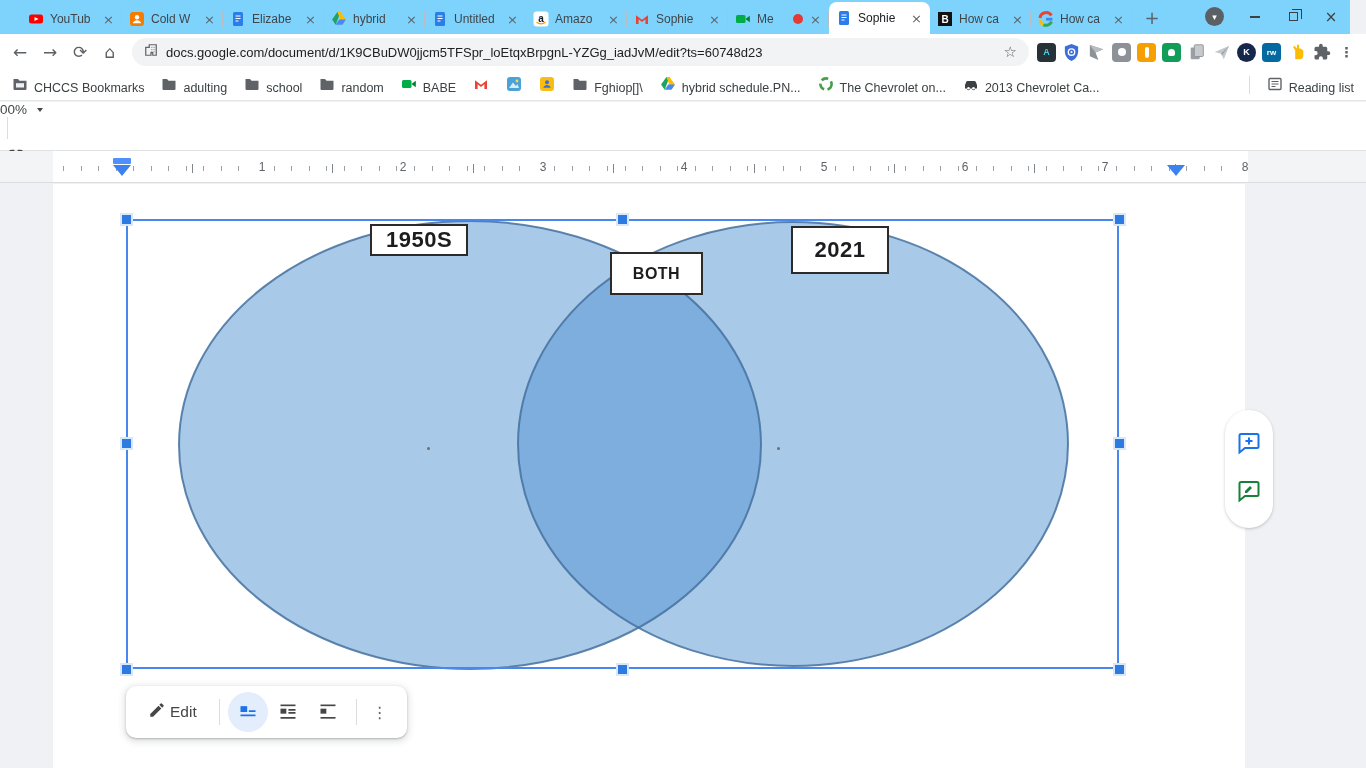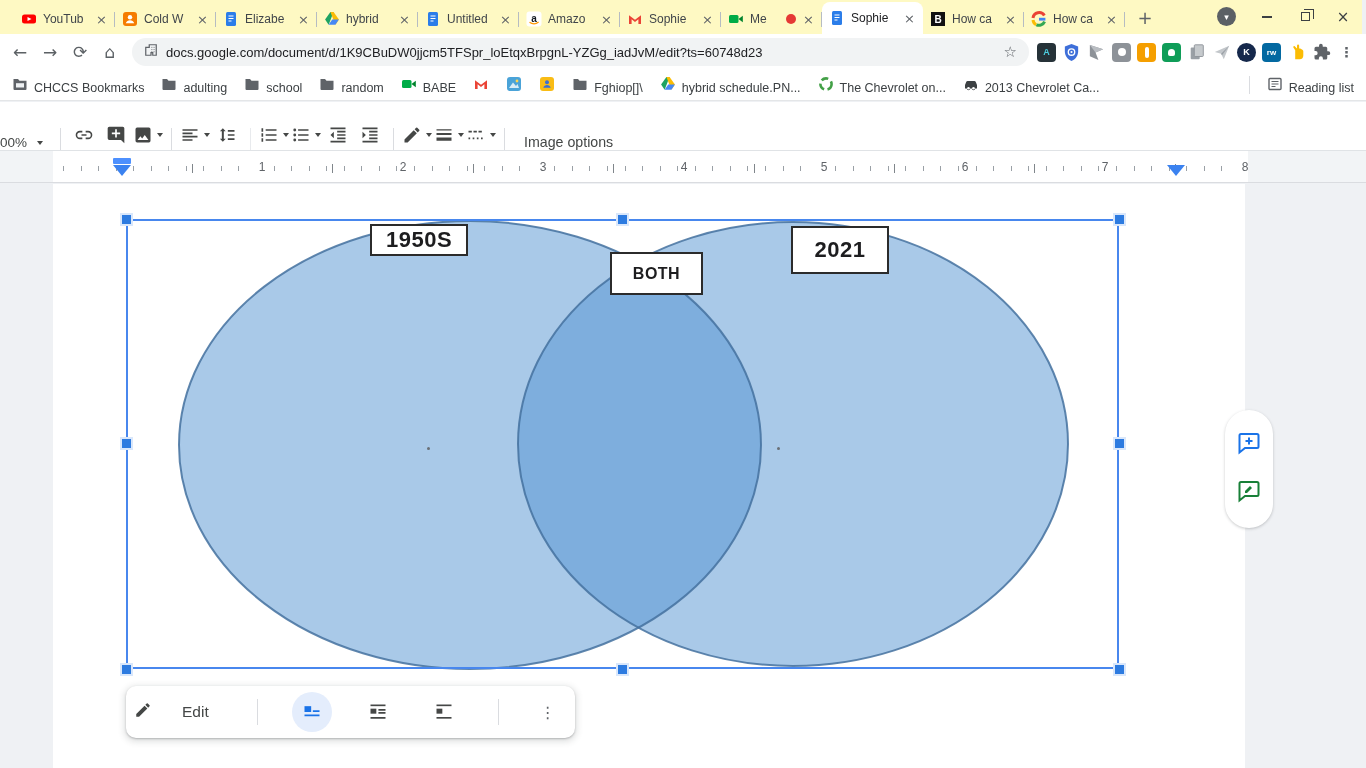--- a/index.html
+++ b/index.html
@@ -6,22 +6,22 @@
   html,body { width:1366px; height:768px; }
   body {
     position: relative; overflow: hidden;
     background:#eff1f4;
     font-family:"Liberation Sans", sans-serif;
     color:#3c4043;
   }
   .glyph { font-family:"DejaVu Sans", sans-serif; }
 
   
-  #tabstrip { position:absolute; top:0; left:0; right:4px; height:34px; background:#fef9c3;
-              display:flex; align-items:flex-end; padding-left:14px; }
+  #tabstrip { position:absolute; top:0; left:0; right:16px; height:34px; background:#7dd3fc;
+              display:flex; align-items:flex-end; padding-left:21px; }
   .tab { position:relative; width:101px; height:30px; display:flex; align-items:center; gap:6px;
          padding:0 7px; border-radius:8px 8px 0 0; font-size:12px; color:#40454a; }
   .tab:not(.active)::after { content:""; position:absolute; right:0; top:8px; height:15px; width:1px; background:#b6bcc2; }
   .tab.active { background:#fff; height:32px; color:#202124; }
   .fav { width:16px; height:16px; flex:none; display:flex; align-items:center; justify-content:center; }
   .ttl { flex:1; overflow:hidden; white-space:nowrap; }
   .cls { font-size:13px; color:#5f6368; width:13px; text-align:center; flex:none; }
   .recdot { width:10px; height:10px; border-radius:50%; background:#e53935; flex:none; }
   .newtab { width:28px; height:28px; margin:0 0 3px 6px; display:flex; align-items:center;
             justify-content:center; font-size:18px; color:#5f6368; }
@@ -58,21 +58,21 @@
   
   #bookmarks { position:absolute; top:70px; left:0; right:0; height:31px; background:#fff;
                border-bottom:1px solid #e4e6e8; display:flex; align-items:center;
                padding:0 12px; gap:17px; font-size:12.5px; color:#3c4043; }
   .bm { display:flex; align-items:flex-end; gap:6px; white-space:nowrap; }
   .spacer { flex:1; }
   .vsep { width:1px; height:18px; background:#dadce0; }
 
   
   #docstoolbar { position:absolute; top:102px; left:0; right:0; height:49px; background:#fff;
-                 border-bottom:1px solid #e0e3e6; display:flex; align-items:flex-end; }
+                 border-bottom:1px solid #e0e3e6; display:flex; align-items:flex-start;flex-direction:column; }
   .tb { height:30px; min-width:32px; display:flex; align-items:center; justify-content:center;
         gap:4px; color:#454746; flex:none; }
   .tbsep { width:1px; height:22px; background:#dadce0; margin:0 7px; flex:none; }
   .tbsep.lite { background:#e8eaed; }
   .chev { width:0; height:0; border-left:3.5px solid transparent; border-right:3.5px solid transparent;
           border-top:4px solid #454746; }
   .zoomctl { display:flex; align-items:center; gap:10px; padding-right:10px; font-size:13.5px; color:#444746; }
   #imageoptions { font-size:14.2px; color:#444746; margin-left:12px; }
 
   
@@ -98,21 +98,21 @@
             align-items:center; justify-content:center; font-weight:bold; color:#1d1d1f;
             font-family:"Liberation Sans", sans-serif; letter-spacing:.5px; }
   .mdot { position:absolute; width:3px; height:3px; border-radius:50%; background:#6a7076; }
   #selrect { position:absolute; left:126px; top:219px; width:993px; height:450px;
              border:2px solid #4887ee; pointer-events:none; }
   .handle { position:absolute; width:13px; height:13px; background:#2d7be0; border:2px solid #d9e7fb; }
 
   
   #editpill { position:absolute; left:126px; top:686px; height:52px; border-radius:10px; background:#fff;
               box-shadow:0 1px 2px rgba(60,64,67,.3), 0 2px 6px 2px rgba(60,64,67,.15);
-              display:flex; align-items:center; padding:0 12px 0 8px; gap:26px; }
+              display:flex; align-items:center; padding:0 12px 0 22px; gap:0; }
   .editlbl { font-size:15.5px; color:#444746; margin:0 14px 0 4px; }
   .pillsep { width:1px; height:26px; background:#dadce0; margin:0 8px; }
   .wrapbtn { width:40px; height:40px; border-radius:50%; display:flex; align-items:center; justify-content:center; }
   .wrapbtn.sel { background:#e4edfc; }
   .pillkebab { width:30px; display:flex; align-items:center; justify-content:center;
                color:#5f6368; font-size:16px; }
 
   
   #sidepill { position:absolute; left:1225px; top:410px; width:48px; height:118px; background:#fff;
               border-radius:26px; box-shadow:0 1px 3px rgba(60,64,67,.28);

